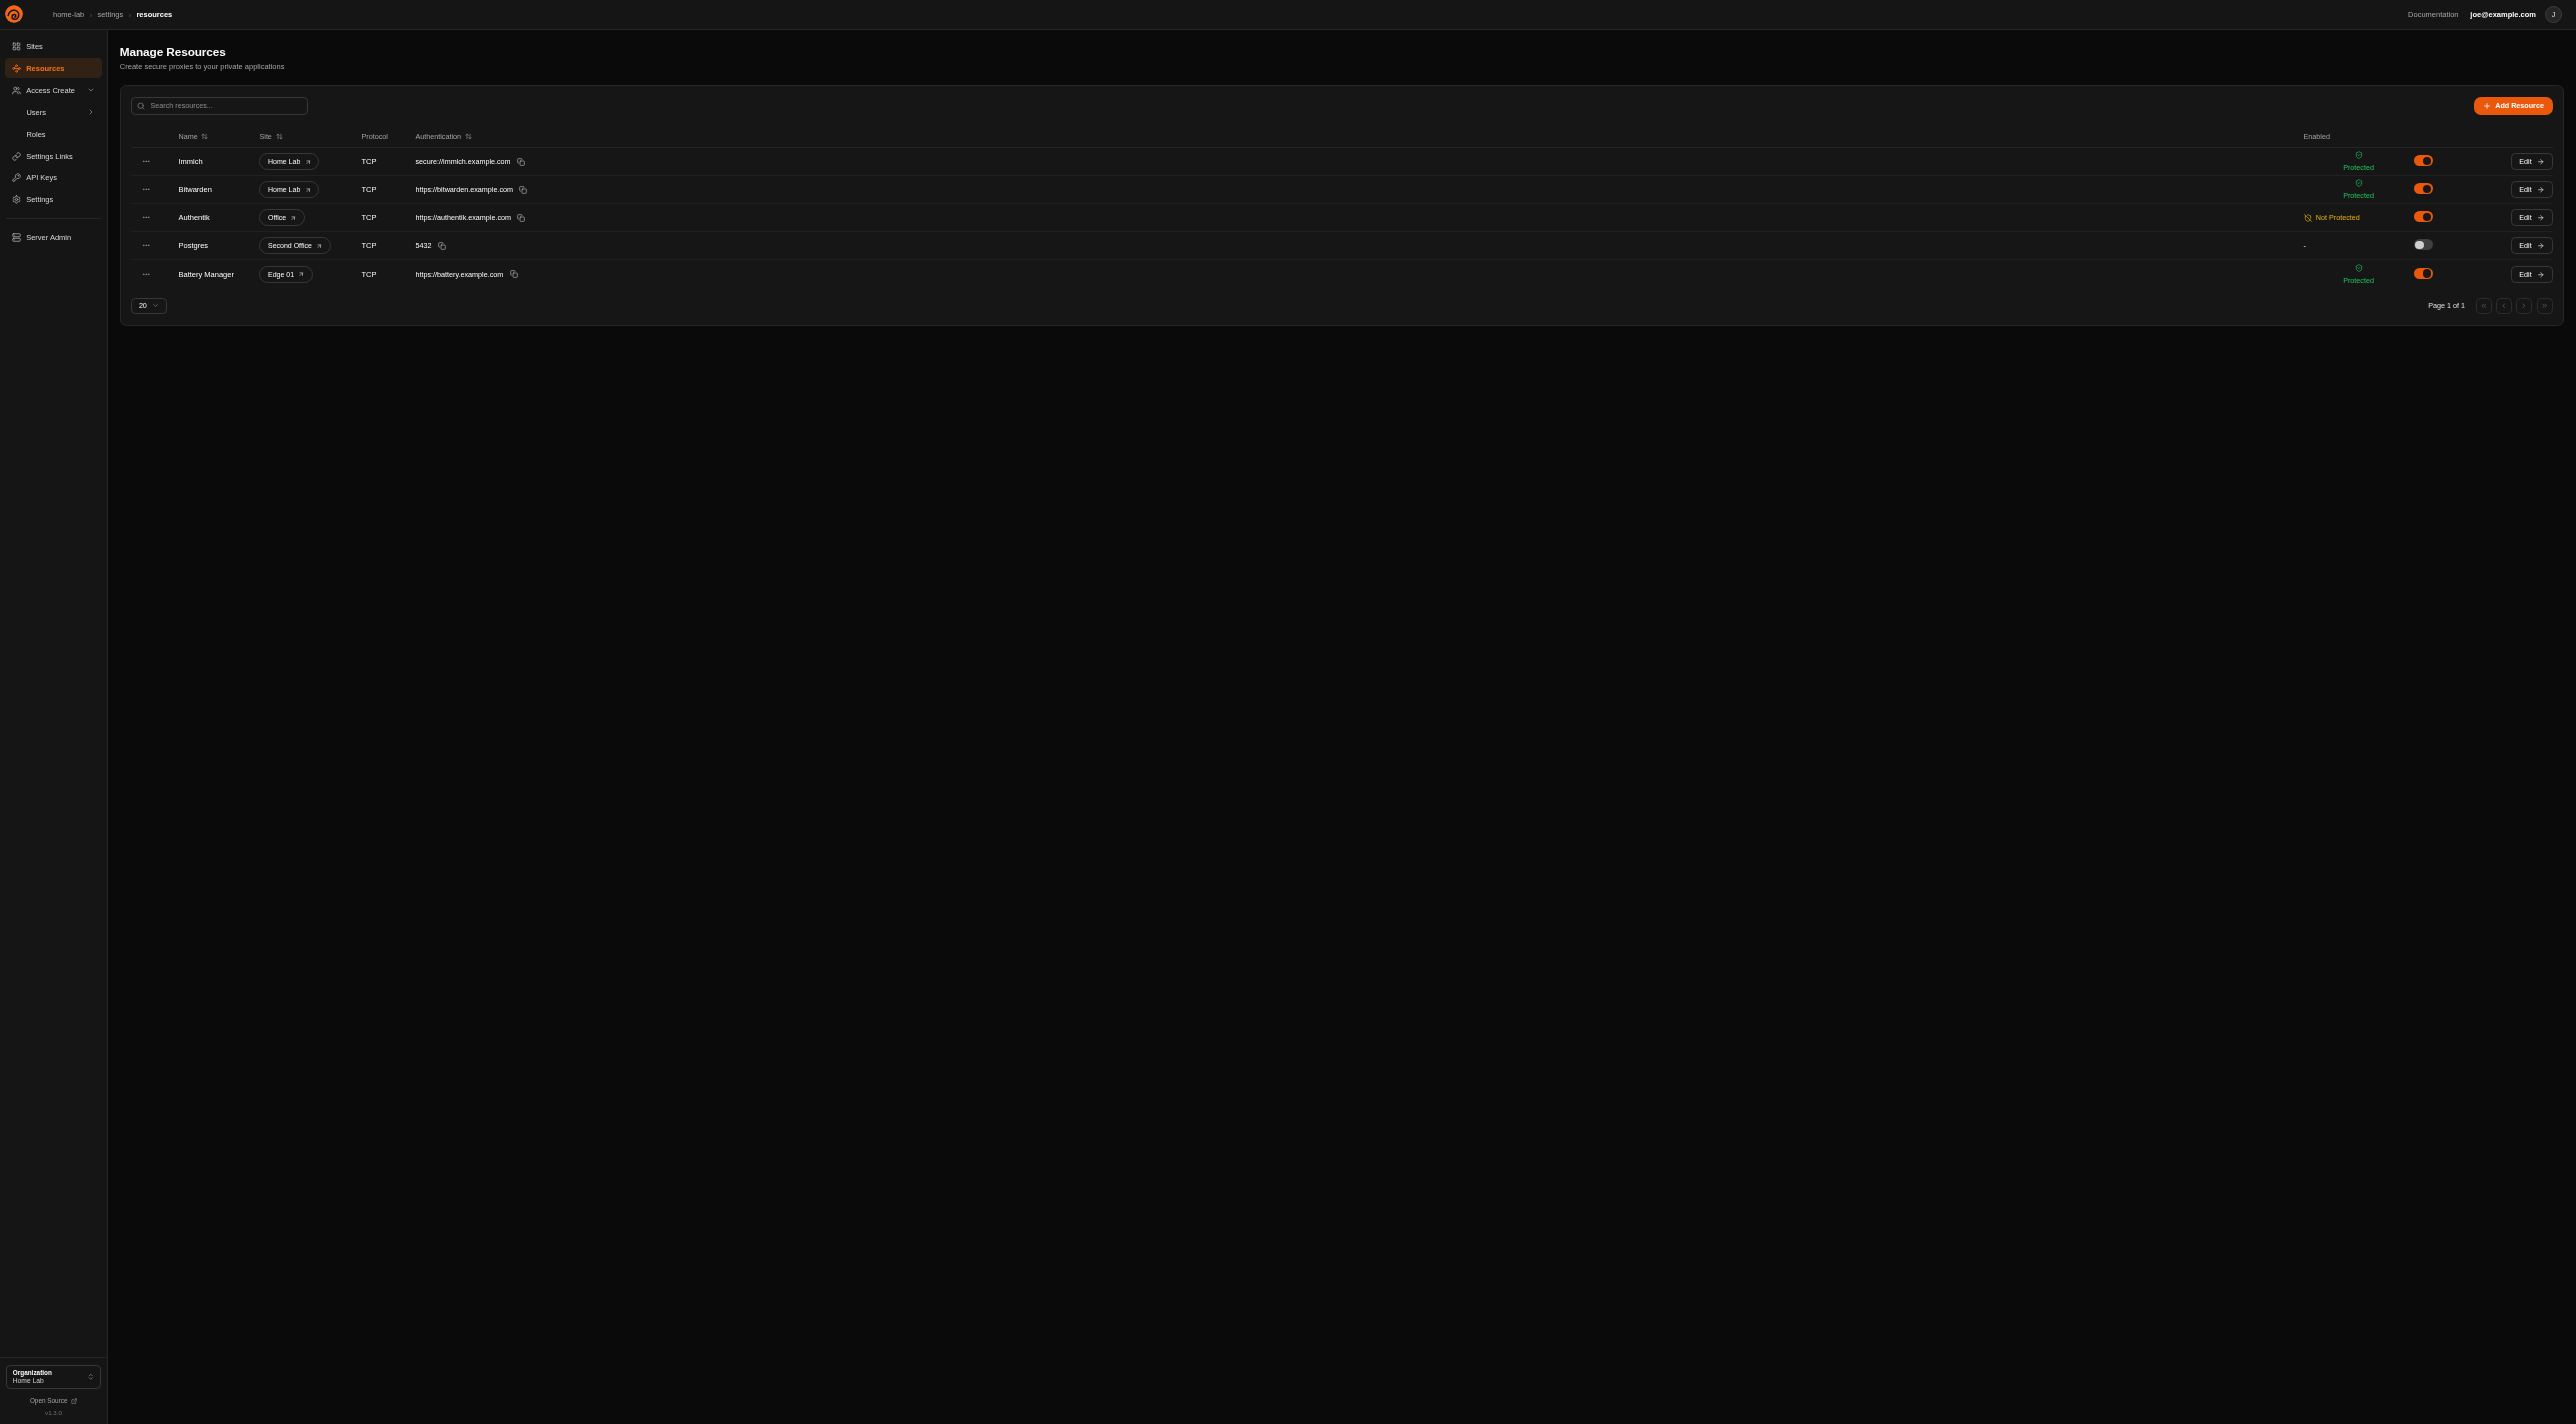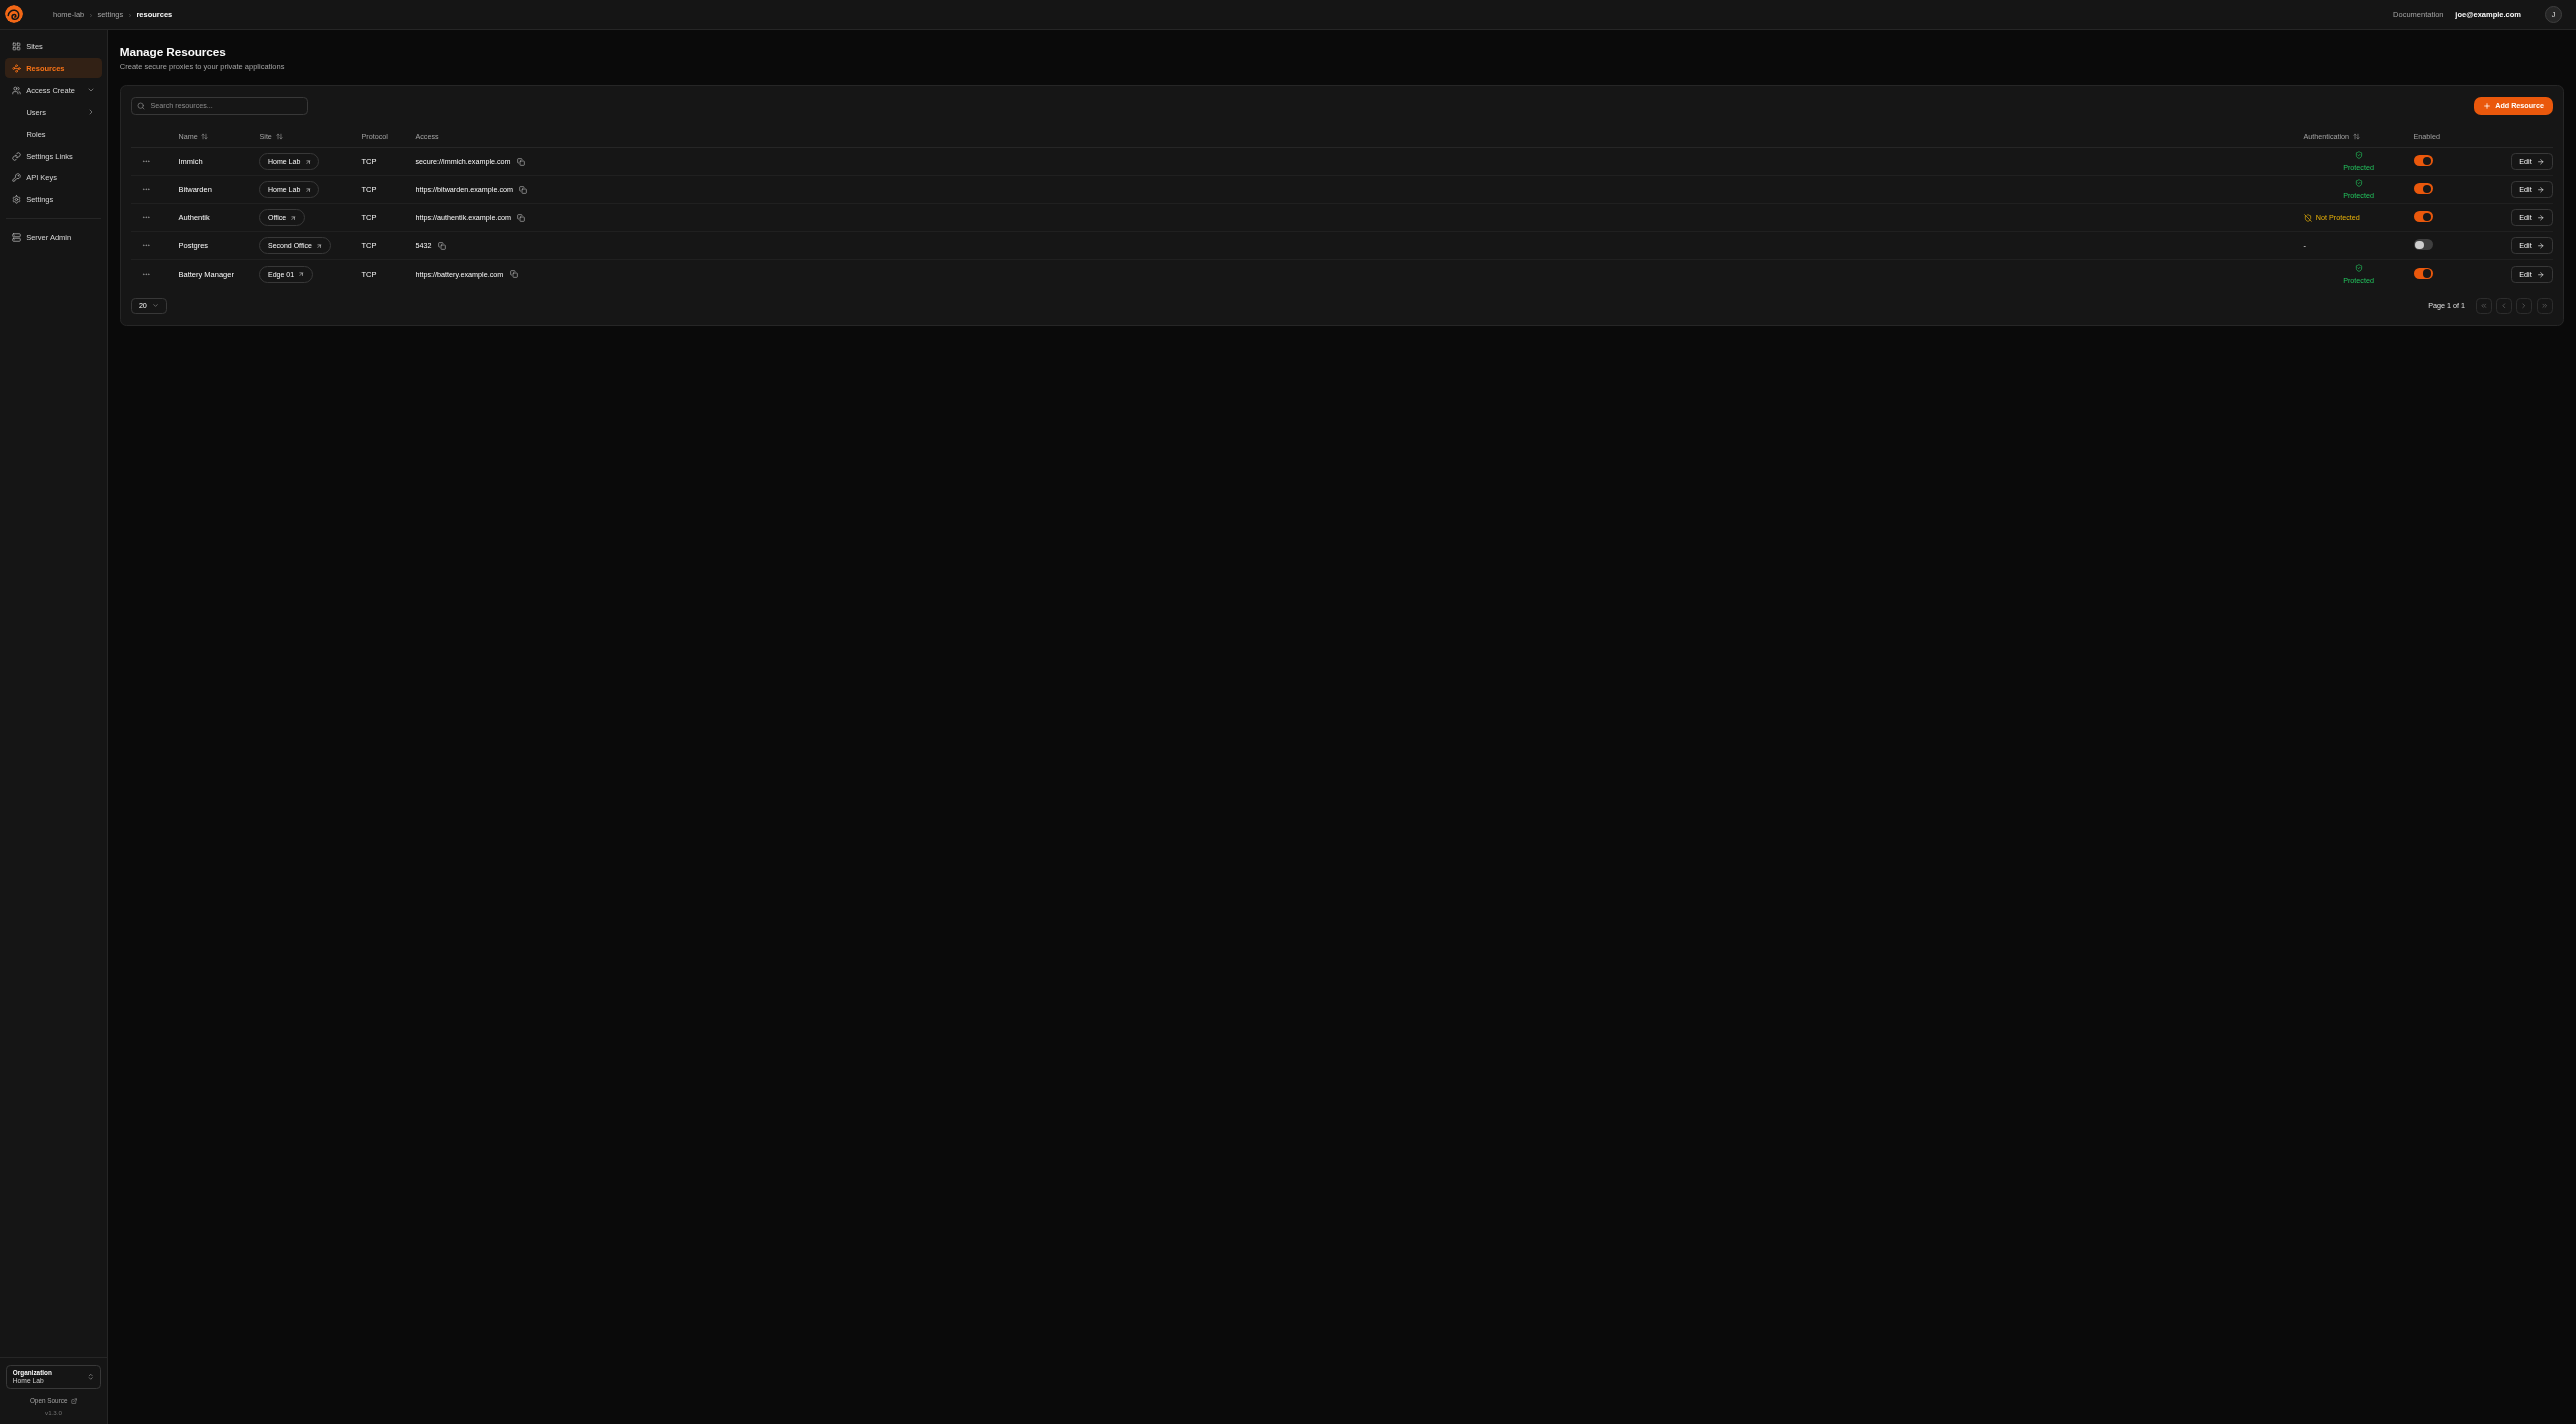--- a/index.html
+++ b/index.html
@@ -39,21 +39,21 @@
     display:flex;align-items:center;
     padding:0 14px 0 5.4px;gap:8.6px;
   }
   .logo{width:18px;height:18px;border-radius:50%;overflow:hidden;flex-shrink:0;}
   .crumbs{display:flex;align-items:flex-end;gap:5.4px;font-size:7.5px;padding-left:21px;}
   .crumb{color:var(--muted);cursor:pointer;}
   .crumb-sep{color:#5a5a5a;font-size:7px;}
   .crumb-current{color:var(--text);font-weight:700;}
   .header-right{margin-left:auto;display:flex;align-items:center;gap:11.8px;}
   .doc-link{color:var(--muted);cursor:pointer;}
-  .user-menu{display:flex;align-items:center;gap:24px;cursor:pointer;}
+  .user-menu{display:flex;align-items:center;gap:9px;cursor:pointer;}
   .user-email{font-weight:700;color:var(--text);}
   .avatar{
     width:17px;height:17px;border-radius:50%;
     background:#262626;border:0.5px solid #3f3f3f;
     display:flex;align-items:center;justify-content:center;
     font-size:7px;color:#e5e5e5;
   }
 
   
   .shell{display:flex;flex:1;overflow:hidden;}
@@ -397,23 +397,20 @@
                 <svg width="7" height="7" viewBox="0 0 24 24" fill="none" stroke="currentColor" stroke-width="2" stroke-linecap="round" stroke-linejoin="round">
                     <path d="m21 16-4 4-4-4"></path>
                     <path d="M17 20V4"></path>
                     <path d="m3 8 4-4 4 4"></path>
                     <path d="M7 4v16"></path>
                   </svg>
               </span>
             </div>
             <div class="th">
               <span>Protocol</span>
-            </div>
-            <div class="th">
-              <span>Access</span>
             </div>
             <div class="th">
               <span>Authentication</span>
               <span class="sort">
                 <svg width="7" height="7" viewBox="0 0 24 24" fill="none" stroke="currentColor" stroke-width="2" stroke-linecap="round" stroke-linejoin="round">
                     <path d="m21 16-4 4-4-4"></path>
                     <path d="M17 20V4"></path>
                     <path d="m3 8 4-4 4 4"></path>
                     <path d="M7 4v16"></path>
                   </svg>

